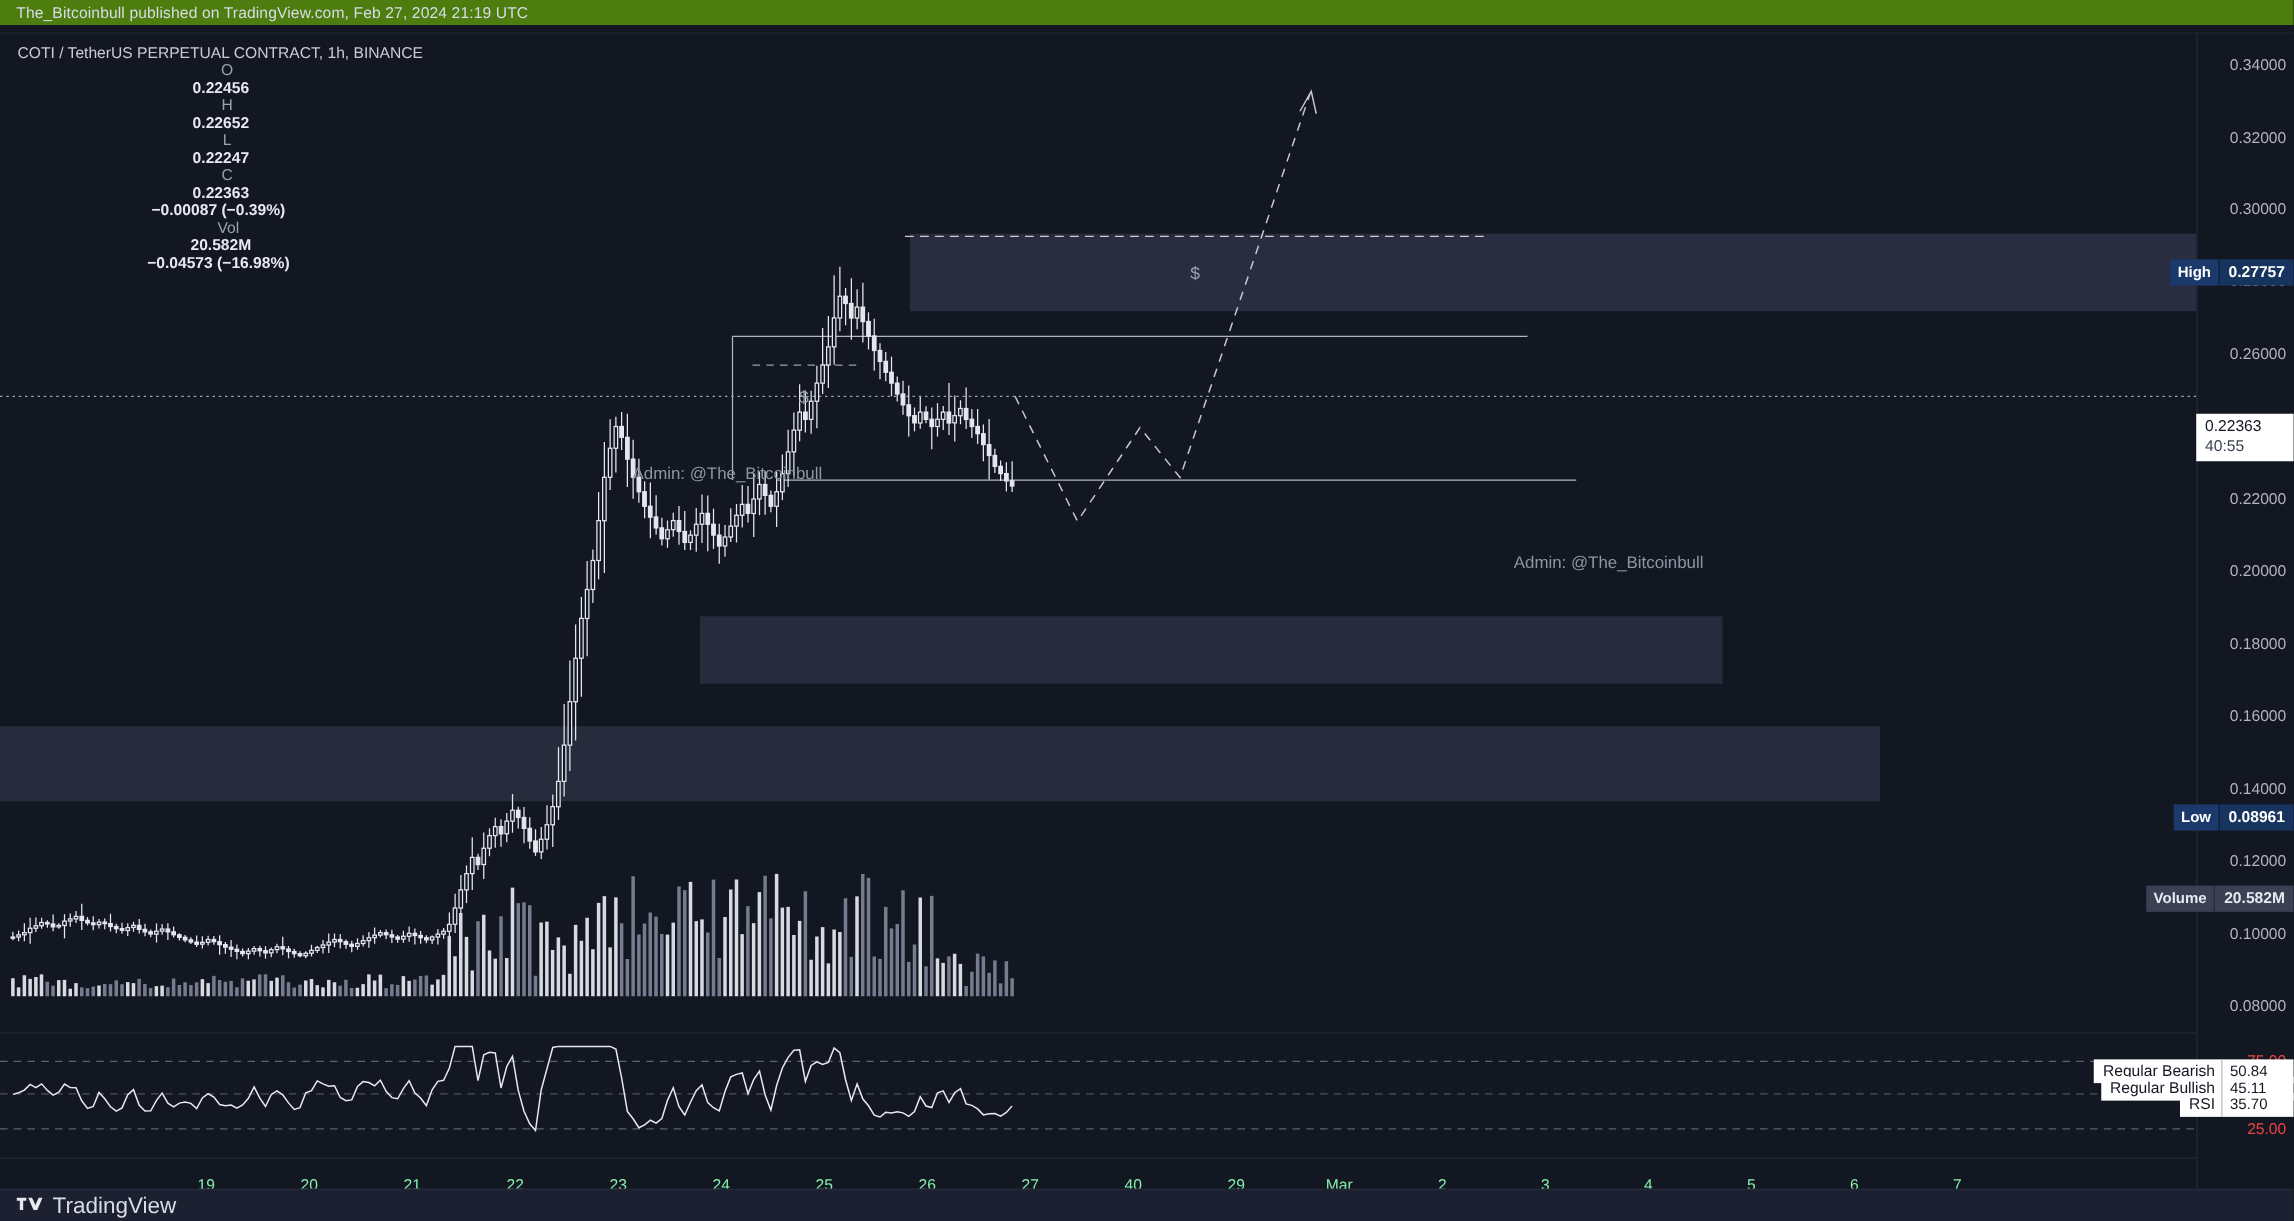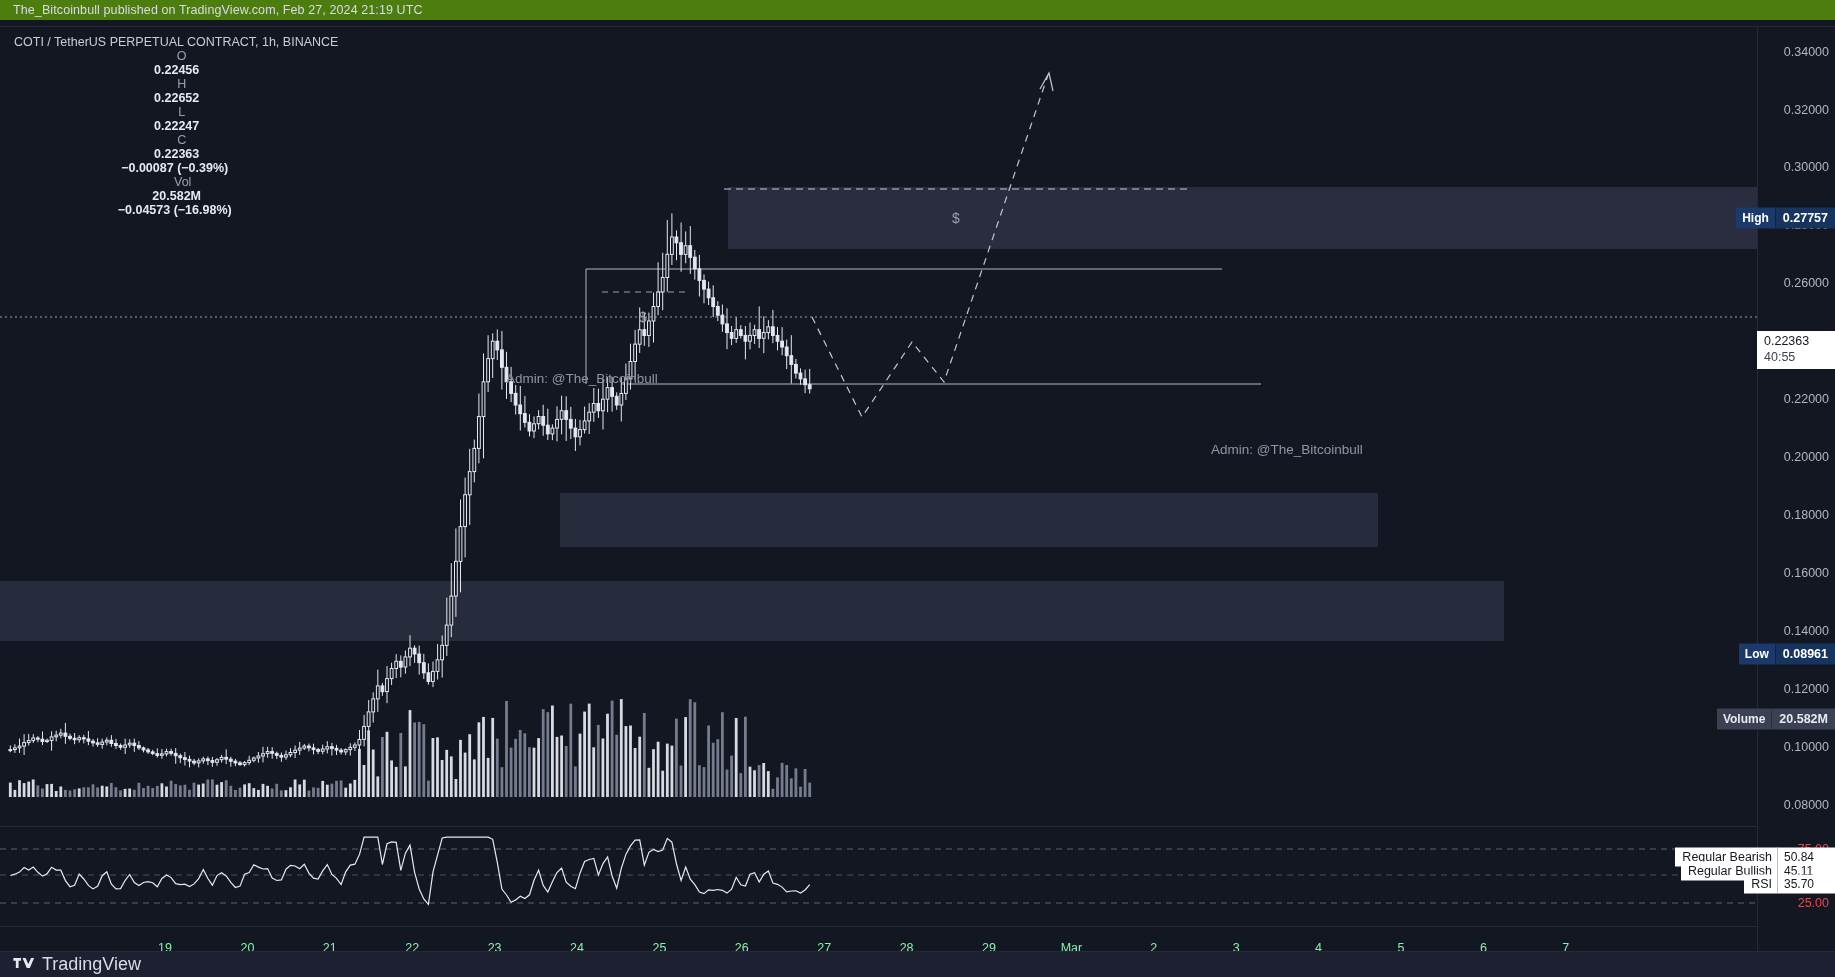--- a/index.html
+++ b/index.html
@@ -737,21 +737,21 @@
     <div id="timeticks">
           <div class="time-tick" style="left: 165px;">19</div>
           <div class="time-tick" style="left: 247.4px;">20</div>
           <div class="time-tick" style="left: 329.8px;">21</div>
           <div class="time-tick" style="left: 412.2px;">22</div>
           <div class="time-tick" style="left: 494.6px;">23</div>
           <div class="time-tick" style="left: 577px;">24</div>
           <div class="time-tick" style="left: 659.4px;">25</div>
           <div class="time-tick" style="left: 741.8px;">26</div>
           <div class="time-tick" style="left: 824.2px;">27</div>
-          <div class="time-tick" style="left: 906.6px;">28</div>
+          <div class="time-tick" style="left: 906.6px;">40</div>
           <div class="time-tick" style="left: 989px;">29</div>
           <div class="time-tick" style="left: 1071.4px;">Mar</div>
           <div class="time-tick" style="left: 1153.8px;">2</div>
           <div class="time-tick" style="left: 1236.2px;">3</div>
           <div class="time-tick" style="left: 1318.6px;">4</div>
           <div class="time-tick" style="left: 1401px;">5</div>
           <div class="time-tick" style="left: 1483.4px;">6</div>
           <div class="time-tick" style="left: 1565.8px;">7</div>
         </div>
   </div>

